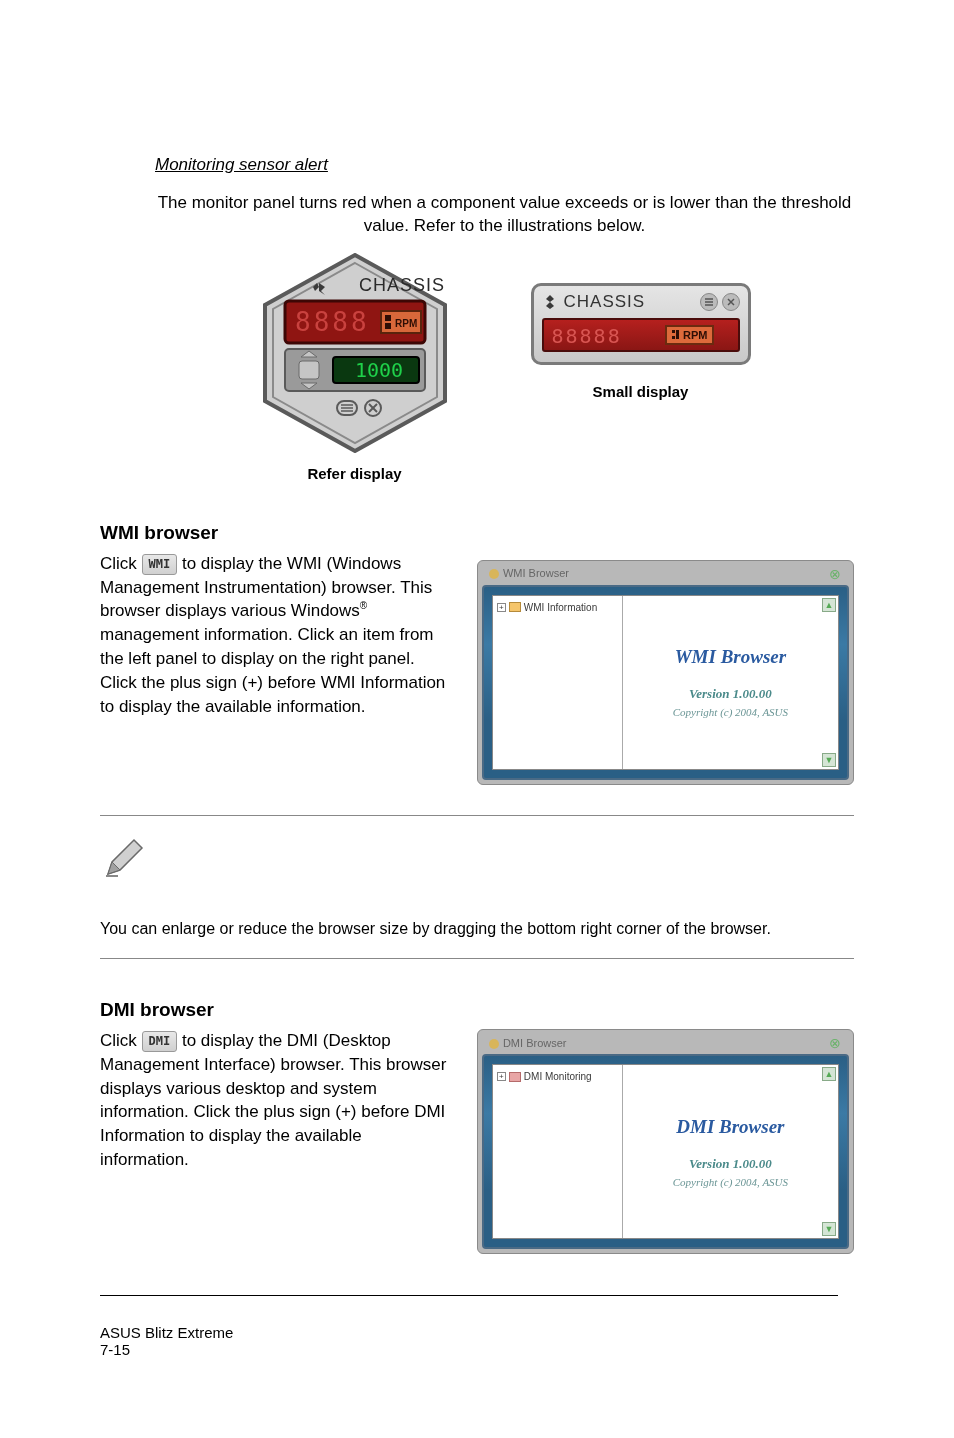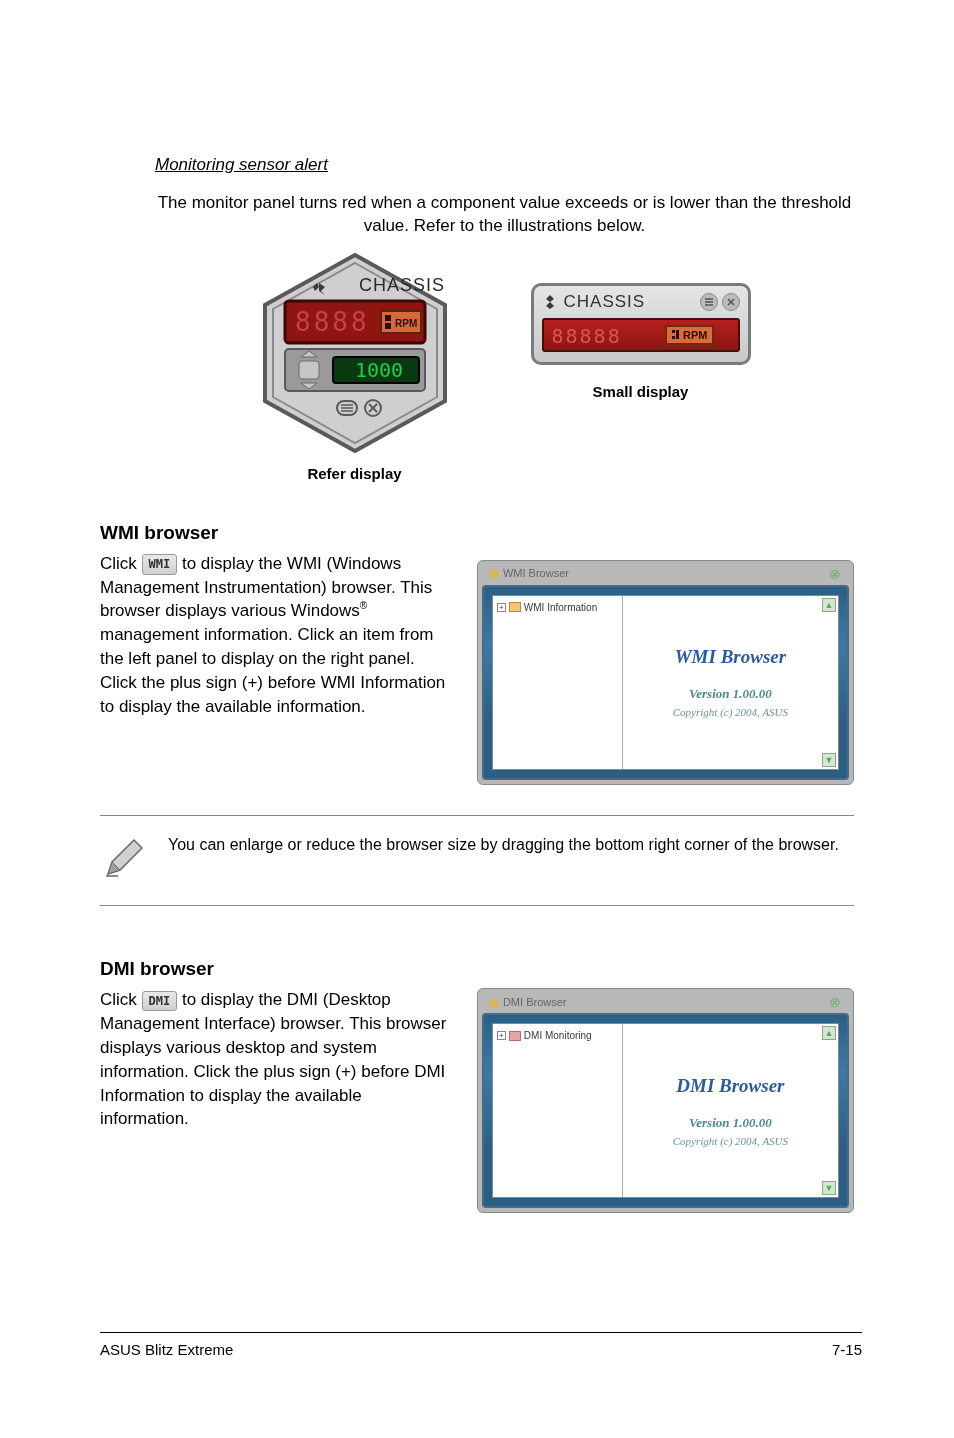--- a/index.html
+++ b/index.html
@@ -239,43 +239,45 @@
       font-style: italic;
       color: #6a9595;
       font-size: 11px;
     }
     .scroll-arrow{
       position:absolute;right:2px;width:14px;height:14px;background:#d5e5d5;border:1px solid #8a8;color:#5a5;font-size:9px;text-align:center;line-height:12px;
     }
 
     .note-box {
       display: flex;
-      gap: 20px;
+      gap: 31px;
       padding: 18px 0 18px 0;
       border-top: 1px solid #888;
       border-bottom: 1px solid #888;
-      margin: 30px 0 52px 0;
+      margin: 30px 0 40px 0;
       font-size: 16px;
       line-height: 1.35;
+      flex-direction: column;
     }
     .note-icon {
       width: 48px;
       flex-shrink: 0;
     }
 
     .footer {
       position: absolute;
       bottom: 80px;
       left: 100px;
-      right: 92px;
+      right: 116px;
       border-top: 1px solid #000;
-      padding-top: 8px;
+      padding-top: 28px;
       display: flex;
       justify-content: space-between;
       font-size: 15px;
+      flex-direction: column;
     }
 
     
     .illus-row{
       display:flex;
       justify-content:center;
       gap:80px;
       margin-left:55px;
       margin-bottom:40px;
     }

